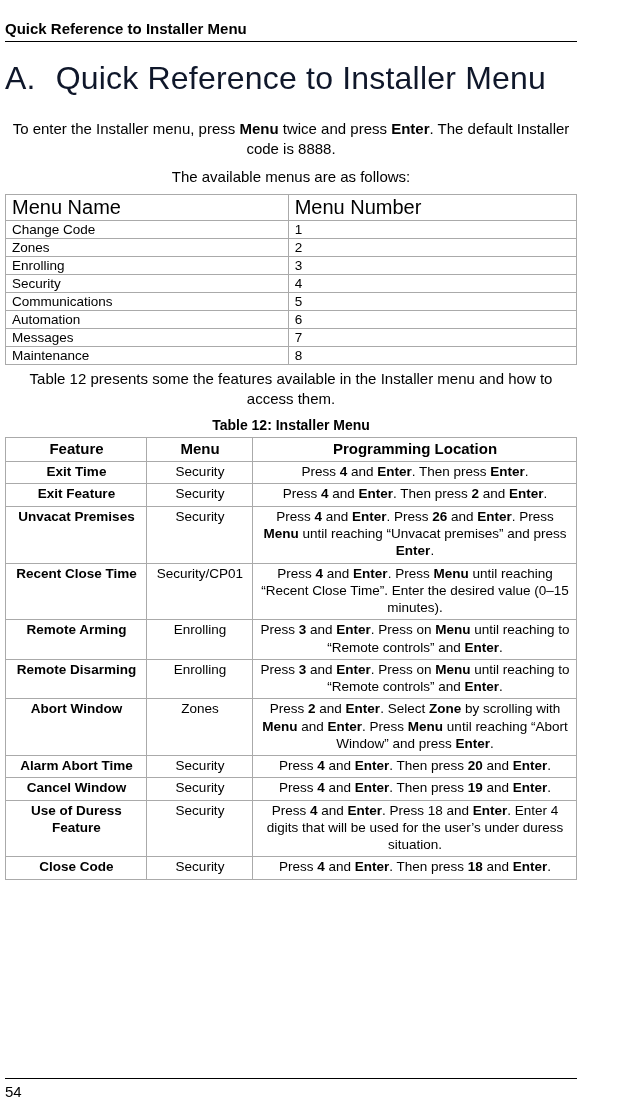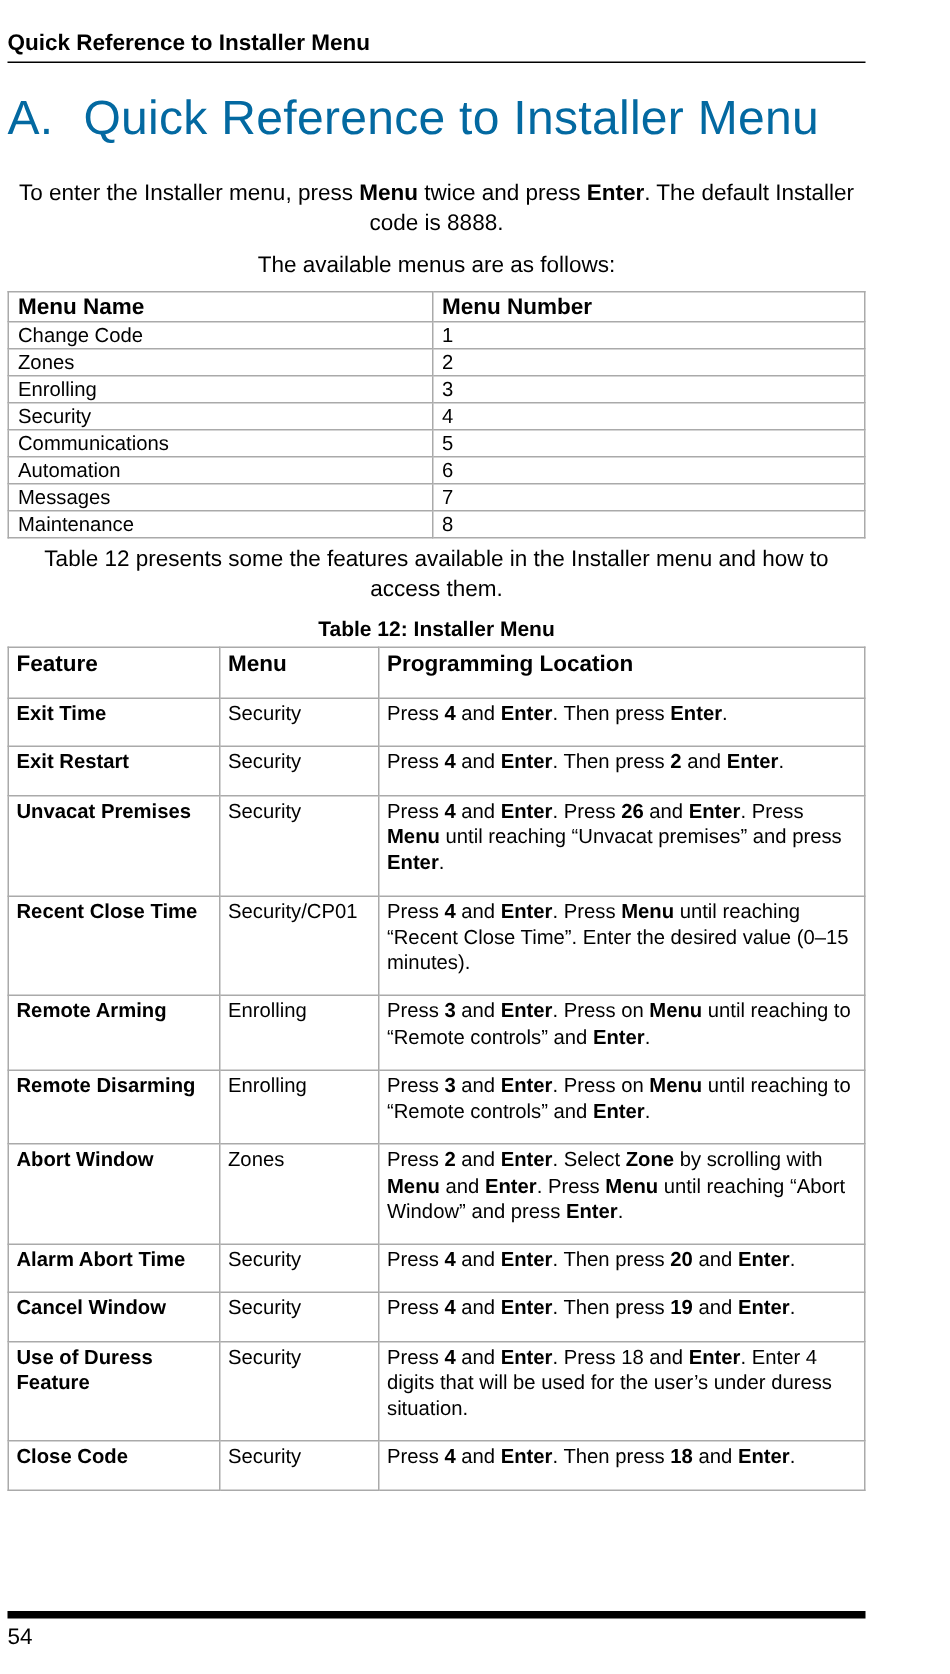--- a/index.html
+++ b/index.html
@@ -12,57 +12,57 @@
    width:582px;height:1116px;
    position:relative;margin:0;padding:20px 5px 0 5px;
  }
  .running-head{
    font-weight:bold;font-size:15px;
    border-bottom:1px solid #000;
    padding-bottom:4px;margin-bottom:18px;
  }
  h1.doc-title{
    font-family:"Segoe UI Light","Segoe UI",Arial,sans-serif;
-   font-weight:300;color:#0369a1;
+   font-weight:300;color:#0f172a;
    font-size:32px;margin:10px 0 22px 0;
    letter-spacing:.2px;
  }
  h1.doc-title .num{display:inline-block;margin-right:20px;}
  .body-text{font-size:15px;line-height:1.32;margin:0 0 8px 0;text-align:center;}
  .body-text b{font-weight:bold;}
  table{
    border-collapse:collapse;width:100%;table-layout:fixed;
    font-size:13.5px;
  }
  .tbl1{margin-bottom:4px;}
  .tbl1 th, .tbl1 td{
    border:1px solid #aaa;text-align:left;
    padding:1px 6px;font-weight:normal;
    vertical-align:top;
  }
- .tbl1 th{font-weight:bold;font-size:15px;}
+ .tbl1 th{font-weight:normal;font-size:20px;}
  .tbl1 col:first-child{width:49.5%;}
  .tbl2{margin-top:4px;}
  .tbl2 th, .tbl2 td{
-   border:1px solid #aaa;text-align:left;
-   padding:1px 4px 13px 5px;vertical-align:top;
+   border:1px solid #aaa;text-align:center;
+   padding:1px 4px 3px 5px;vertical-align:top;
    line-height:1.28;
  }
  .tbl2 th{font-weight:bold;font-size:15px;}
  .tbl2 col.c1{width:141px;}
  .tbl2 col.c2{width:106px;}
  .tbl2 .feat{font-weight:bold;}
  b{font-weight:bold;}
  .caption{
    text-align:center;font-weight:bold;font-size:14px;
    margin:8px 0 4px 0;
  }
  .footer{
    position:absolute;left:5px;right:5px;bottom:16px;
-   border-top:5px solid #000000;padding-top:4px;
+   border-top:1px solid #000000;padding-top:4px;
    display:flex;justify-content:space-between;
    font-size:15px;
  }
 </style>
 </head>
 <body>
 
 <div class="page">
 
   <div class="running-head">Quick Reference to Installer Menu</div>
@@ -140,21 +140,21 @@
           <th>Programming Location</th>
         </tr>
       </thead>
     <tbody id="tbl2-body">
         <tr>
           <td class="feat">Exit Time</td>
           <td>Security</td>
           <td>Press <b>4</b> and <b>Enter</b>. Then press <b>Enter</b>.</td>
         </tr>
         <tr>
-          <td class="feat">Exit Restart</td>
+          <td class="feat">Exit Feature</td>
           <td>Security</td>
           <td>Press <b>4</b> and <b>Enter</b>. Then press <b>2</b> and <b>Enter</b>.</td>
         </tr>
         <tr>
           <td class="feat">Unvacat Premises</td>
           <td>Security</td>
           <td>Press <b>4</b> and <b>Enter</b>. Press <b>26</b> and <b>Enter</b>. Press <b>Menu</b> until reaching “Unvacat premises” and press <b>Enter</b>.</td>
         </tr>
         <tr>
           <td class="feat">Recent Close Time</td>

